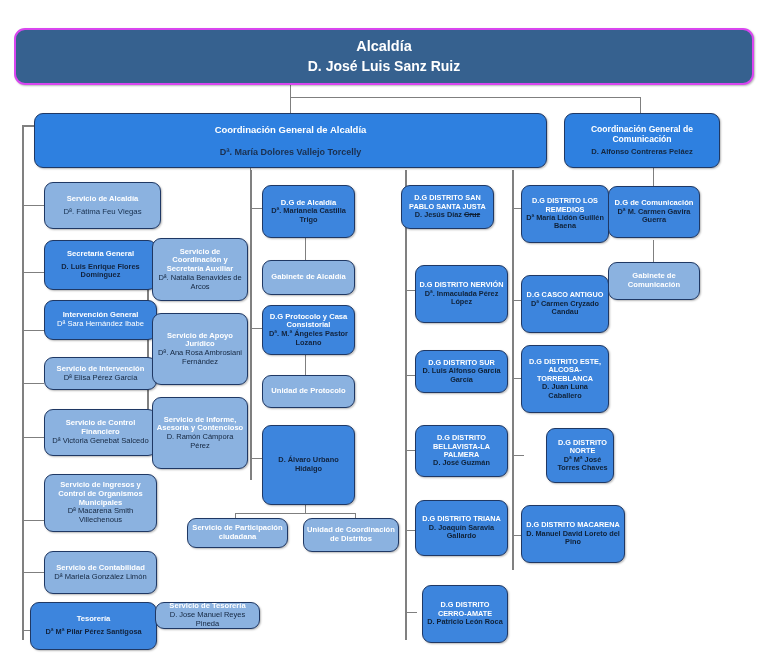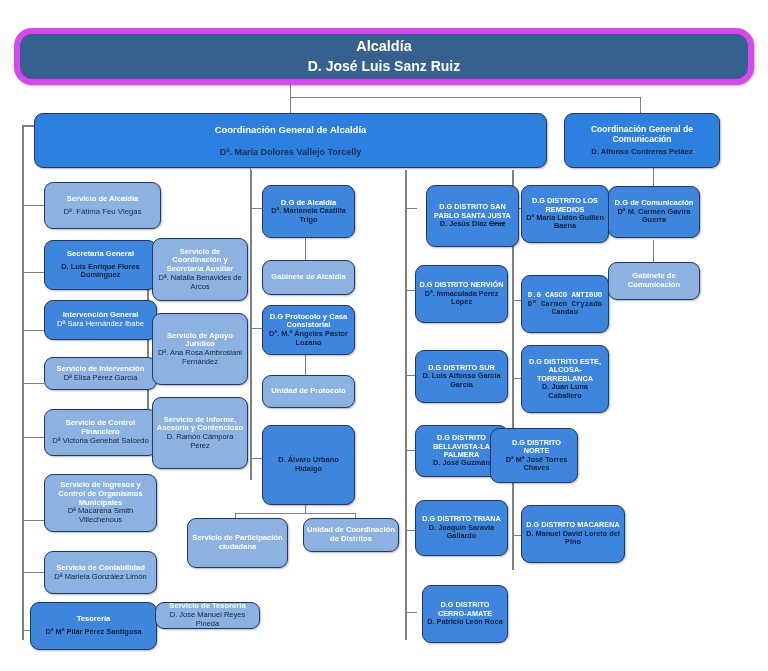--- a/index.html
+++ b/index.html
@@ -38,22 +38,22 @@
     z-index:3;
     box-shadow:1px 1px 2px rgba(0,0,0,0.28);
     padding:2px 3px;
     overflow:hidden;
   }
   .box .t{display:block;width:100%;line-height:1.16;}
 
   
   .lvl0{
     background:#36618f;
-    border:6px solid #d946ef;
-    border-radius:18px;
+    border:2px solid #d946ef;
+    border-radius:11px;
   }
   .lvl0 .t1{color:#ffffff;font-weight:bold;font-size:14.5px;}
   .lvl0 .t2{color:#ffffff;font-weight:bold;font-size:14px;margin-top:3px;}
 
   .lvl1{
     background:#2e80e0;
     border:1px solid #1f3864;
   }
   .lvl1 .t1{color:#ffffff;font-weight:bold;font-size:9.5px;}
   .lvl1 .t2{color:#1b2f4e;font-weight:bold;font-size:9px;margin-top:12px;}
@@ -224,39 +224,39 @@
   </div>
 
   <div class="box pale" style="left:262px;top:375px;width:93px;height:33px;">
     <span class="t t1">Unidad de Protocolo</span>
   </div>
 
   <div class="box mid" style="left:262px;top:425px;width:93px;height:80px;">
     <span class="t t2">D. Álvaro Urbano Hidalgo</span>
   </div>
 
-  <div class="box pale" style="left:187px;top:518px;width:101px;height:50px;">
+  <div class="box pale" style="left:187px;top:518px;width:101px;height:30px;">
     <span class="t t1">Servicio de Participación ciudadana</span>
   </div>
 
   <div class="box pale" style="left:303px;top:518px;width:96px;height:34px;">
     <span class="t t1">Unidad de Coordinación de Distritos</span>
   </div>
 
-  <div class="box dist" style="left:426px;top:185px;width:93px;height:62px;justify-content:center;">
+  <div class="box dist" style="left:401px;top:185px;width:93px;height:44px;justify-content:center;">
     <span class="t t1">D.G DISTRITO SAN PABLO SANTA JUSTA</span>
     <span class="t" style="color:#0f2137;font-weight:bold;font-size:7.3px;"><span>D. Jesús Díaz </span><span class="strike">Cruz</span></span>
   </div>
 
   <div class="box dist" style="left:415px;top:265px;width:93px;height:58px;">
     <span class="t t1">D.G DISTRITO NERVIÓN</span>
     <span class="t t2">Dª. Inmaculada Pérez López</span>
   </div>
 
-  <div class="box dist" style="left:415px;top:350px;width:93px;height:53px;">
+  <div class="box dist" style="left:415px;top:350px;width:93px;height:43px;">
     <span class="t t1">D.G DISTRITO SUR</span>
     <span class="t t2">D. Luis Alfonso García García</span>
   </div>
 
   <div class="box dist" style="left:415px;top:425px;width:93px;height:52px;">
     <span class="t t1">D.G DISTRITO BELLAVISTA-LA PALMERA</span>
     <span class="t t2">D. José Guzmán</span>
   </div>
 
   <div class="box dist" style="left:415px;top:500px;width:93px;height:56px;">
@@ -267,31 +267,31 @@
   <div class="box dist" style="left:422px;top:585px;width:86px;height:58px;">
     <span class="t t1">D.G DISTRITO CERRO-AMATE</span>
     <span class="t t2">D. Patricio León Roca</span>
   </div>
 
   <div class="box dist" style="left:521px;top:185px;width:88px;height:58px;">
     <span class="t t1">D.G DISTRITO LOS REMEDIOS</span>
     <span class="t t2">Dª María Lidón Guillén Baena</span>
   </div>
 
-  <div class="box dist" style="left:521px;top:275px;width:88px;height:58px;font-family:Liberation Mono, monospace;">
+  <div class="box dist" style="left:521px;top:275px;width:88px;height:58px;">
     <span class="t t1">D.G CASCO ANTIGUO</span>
     <span class="t t2">Dª Carmen Cryzado Candau</span>
   </div>
 
   <div class="box dist" style="left:521px;top:345px;width:88px;height:68px;">
     <span class="t t1">D.G DISTRITO ESTE, ALCOSA-TORREBLANCA</span>
     <span class="t t2">D. Juan Luna Caballero</span>
   </div>
 
-  <div class="box dist" style="left:490px;top:428px;width:88px;height:55px;padding-left:8px;">
+  <div class="box dist" style="left:546px;top:428px;width:68px;height:55px;padding-left:8px;">
     <span class="t t1">D.G DISTRITO NORTE</span>
     <span class="t t2">Dª Mª José Torres Chaves</span>
   </div>
 
   <div class="box dist" style="left:521px;top:505px;width:104px;height:58px;">
     <span class="t t1">D.G DISTRITO MACARENA</span>
     <span class="t t2">D. Manuel David Loreto del Pino</span>
   </div>
 
   <div class="box mid" style="left:608px;top:186px;width:92px;height:52px;">

